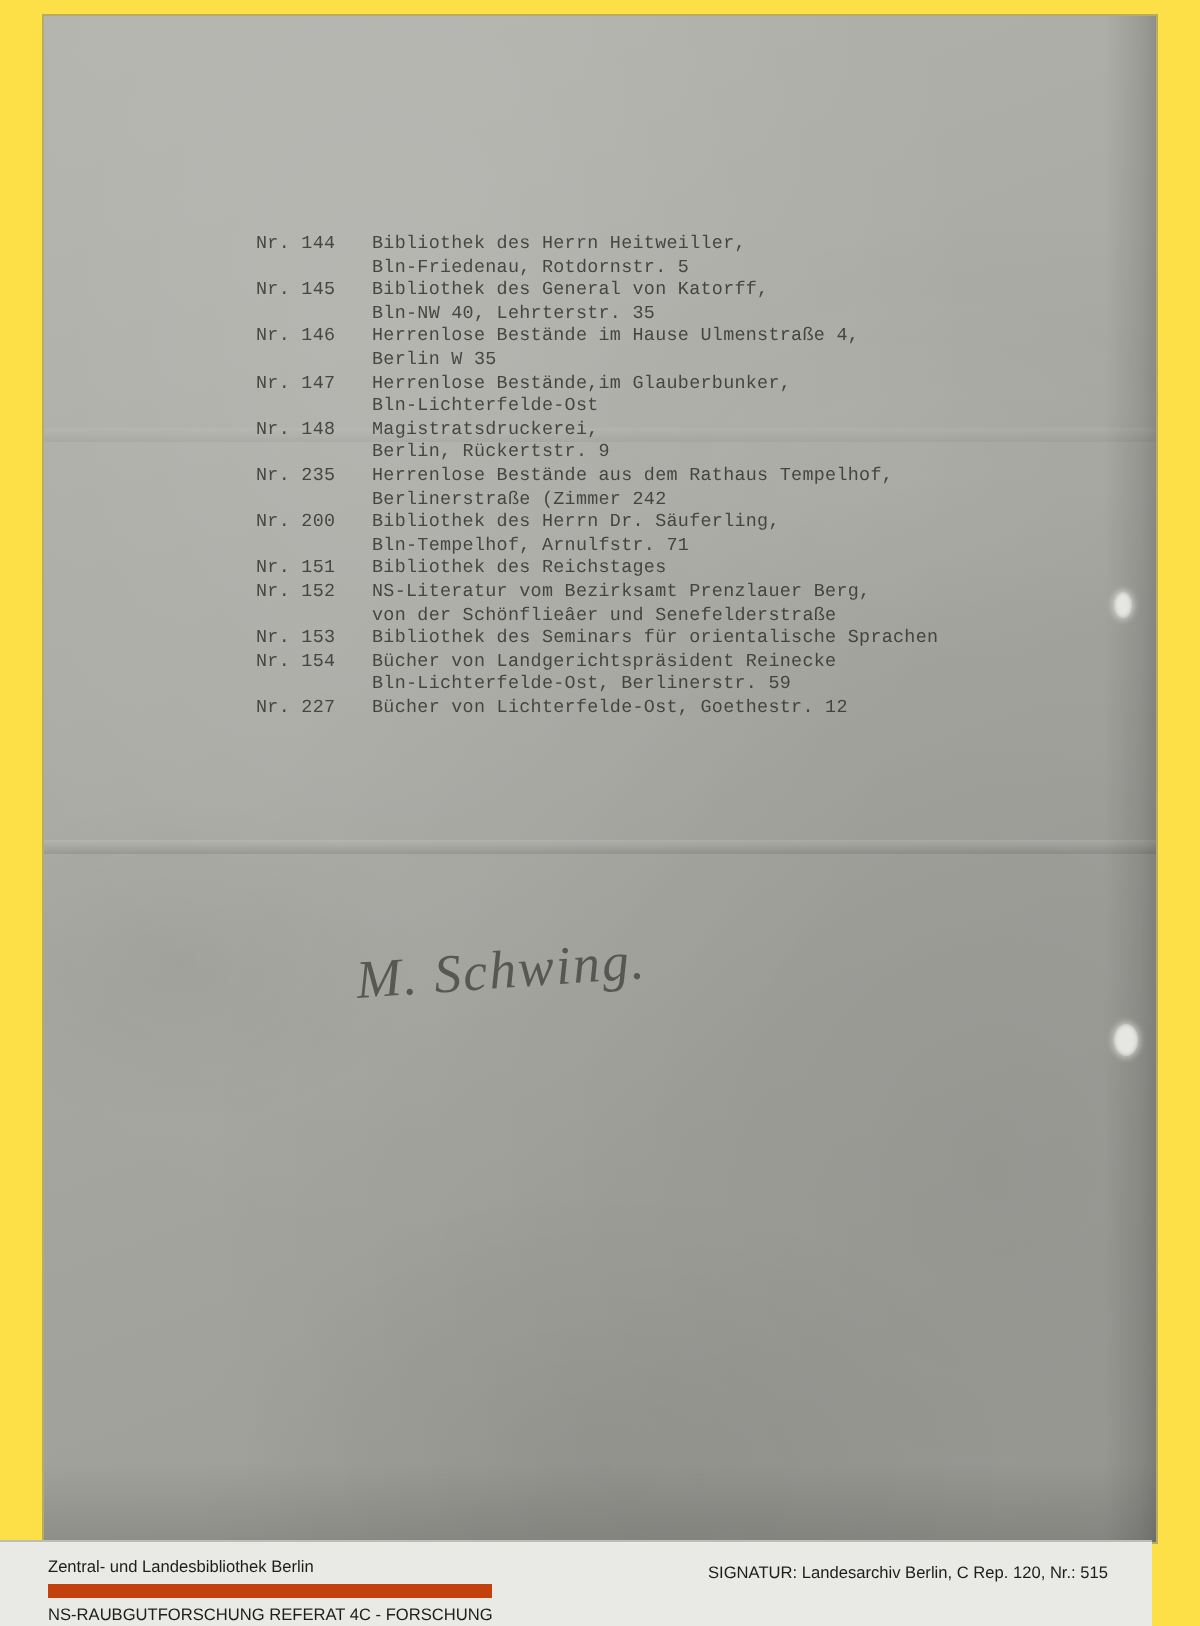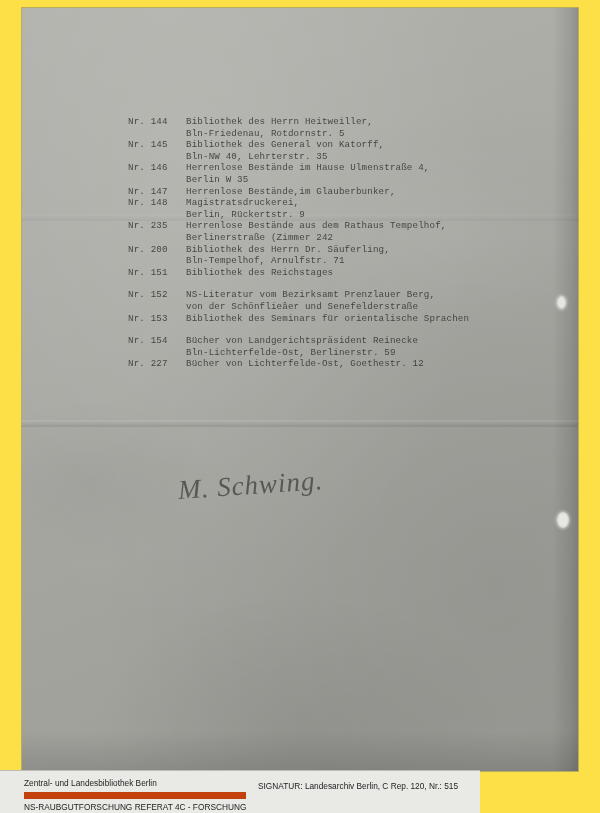--- a/index.html
+++ b/index.html
@@ -98,42 +98,42 @@
     color: #2e2e2c;
     opacity: 0.82;
   }
   .entry { margin-bottom: 0px; }
   .entry .ln { display: block; white-space: pre; }
   .entry .ln .num {
     display: inline-block;
     width: 58px;
   }
   .entry .ln .txt { }
-  .entry.gap-before { margin-top: 11px; }
+  .entry.gap-before { }
 
   
   .signature {
     position: absolute;
     left: 178px;
     top: 470px;
     font-family: "Liberation Serif", serif;
     font-style: italic;
     font-size: 27px;
     color: #3a3a38;
     opacity: 0.72;
     transform: rotate(-4deg);
     letter-spacing: 1px;
   }
 
   
   .caption {
     position: absolute;
     left: 0;
     bottom: 0;
-    width: 480px;
+    width: 576px;
     height: 42px;
     background: #e9e9e6;
     border-top: 1px solid #bdbdb8;
   }
   .caption .left {
     position: absolute;
     left: 24px;
     top: 6px;
     font-size: 8.3px;
     color: #1d1d1d;
@@ -175,20 +175,21 @@
       <div class="entry">
         <span class="ln"><span class="num">Nr. 145</span><span class="txt">Bibliothek des General von Katorff,</span></span>
         <span class="ln"><span class="num"></span><span class="txt">Bln-NW 40, Lehrterstr. 35</span></span>
       </div>
       <div class="entry">
         <span class="ln"><span class="num">Nr. 146</span><span class="txt">Herrenlose Bestände im Hause Ulmenstraße 4,</span></span>
         <span class="ln"><span class="num"></span><span class="txt">Berlin W 35</span></span>
       </div>
       <div class="entry">
         <span class="ln"><span class="num">Nr. 147</span><span class="txt">Herrenlose Bestände,im Glauberbunker,</span></span>
+        <span class="ln"><span class="num"></span><span class="txt">Bln-Lichterfelde-Ost</span></span>
       </div>
       <div class="entry">
         <span class="ln"><span class="num">Nr. 148</span><span class="txt">Magistratsdruckerei,</span></span>
         <span class="ln"><span class="num"></span><span class="txt">Berlin, Rückertstr. 9</span></span>
       </div>
       <div class="entry">
         <span class="ln"><span class="num">Nr. 235</span><span class="txt">Herrenlose Bestände aus dem Rathaus Tempelhof,</span></span>
         <span class="ln"><span class="num"></span><span class="txt">Berlinerstraße (Zimmer 242</span></span>
       </div>
       <div class="entry">

